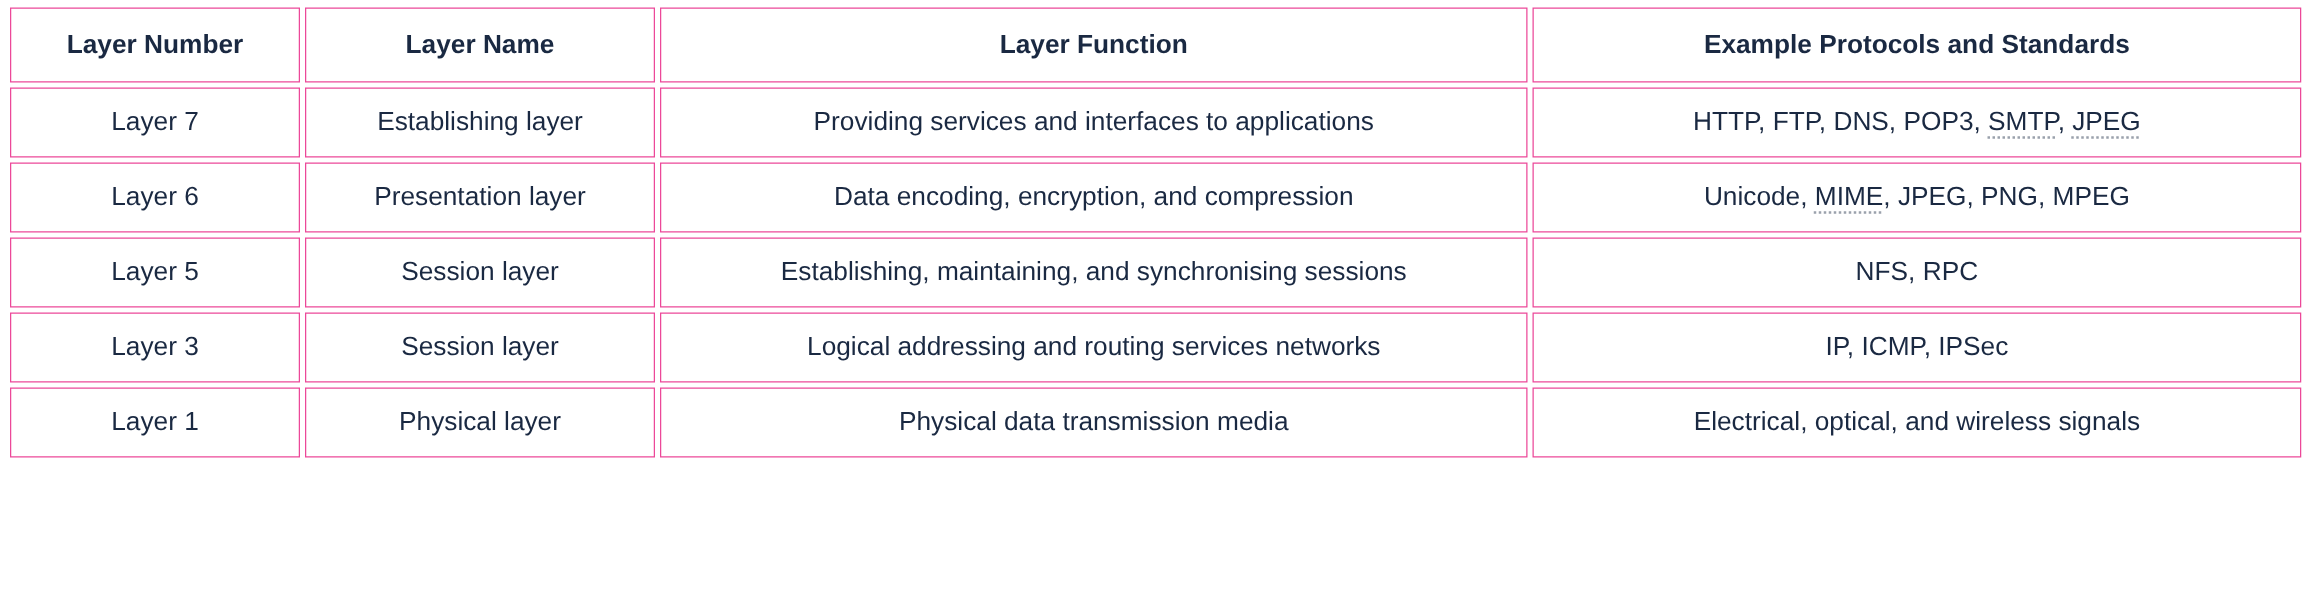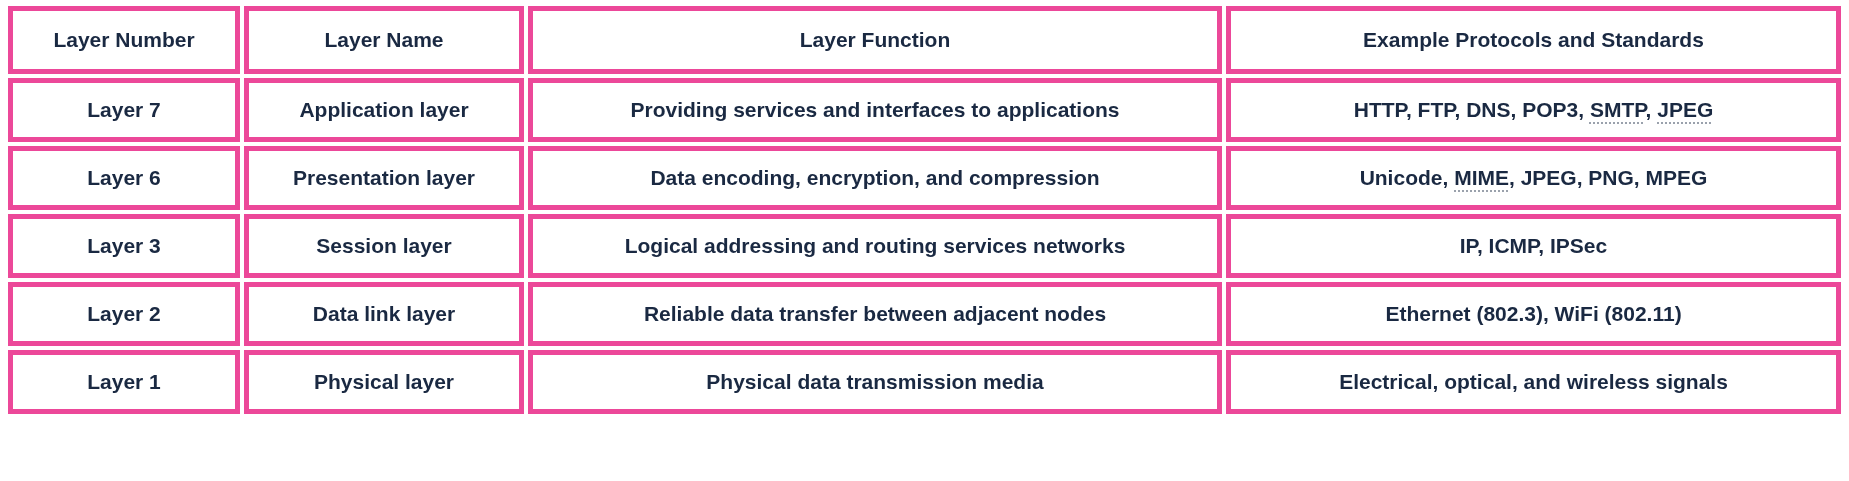--- a/index.html
+++ b/index.html
@@ -16,35 +16,35 @@
   }
   table.osi {
     border-collapse: separate;
     border-spacing: 4px;
     table-layout: fixed;
     width: 1841px;
     margin: 2px 4px 0 4px;
   }
   table.osi th,
   table.osi td {
-    border: 5px solid #ec4899;
+    border: 1px solid #ec4899;
     background: #ffffff;
     text-align: center;
     vertical-align: middle;
     font-size: 21px;
     color: #1a2942;
     overflow: hidden;
     white-space: nowrap;
   }
   table.osi th {
     font-weight: bold;
     height: 56px;
   }
   table.osi td {
-    font-weight: bold;
+    font-weight: normal;
     height: 52px;
   }
   .dotted {
     text-decoration-line: underline;
     text-decoration-style: dotted;
     text-decoration-color: #9aa1ac;
     text-decoration-thickness: 2px;
     text-underline-offset: 5px;
   }
 </style>
@@ -62,41 +62,41 @@
     <tr data-name="table-header-row">
       <th data-name="column-header-layer-number">Layer Number</th>
       <th data-name="column-header-layer-name">Layer Name</th>
       <th data-name="column-header-main-function">Layer Function</th>
       <th data-name="column-header-protocols">Example Protocols and Standards</th>
     </tr>
   </thead>
   <tbody data-name="table-body">
       <tr data-name="table-row">
         <td data-name="cell-layer-number">Layer 7</td>
-        <td data-name="cell-layer-name">Application layer</td>
+        <td data-name="cell-layer-name">Establishing layer</td>
         <td data-name="cell-main-function">Providing services and interfaces to applications</td>
         <td data-name="cell-protocols">HTTP, FTP, DNS, POP3, <span data-name="protocol-abbr" class="dotted">SMTP</span>, <span data-name="protocol-abbr" class="dotted">JPEG</span></td>
       </tr>
       <tr data-name="table-row">
         <td data-name="cell-layer-number">Layer 6</td>
         <td data-name="cell-layer-name">Presentation layer</td>
         <td data-name="cell-main-function">Data encoding, encryption, and compression</td>
         <td data-name="cell-protocols">Unicode, <span data-name="protocol-abbr" class="dotted">MIME</span>, JPEG, PNG, MPEG</td>
       </tr>
       <tr data-name="table-row">
+        <td data-name="cell-layer-number">Layer 5</td>
+        <td data-name="cell-layer-name">Session layer</td>
+        <td data-name="cell-main-function">Establishing, maintaining, and synchronising sessions</td>
+        <td data-name="cell-protocols">NFS, RPC</td>
+      </tr>
+      <tr data-name="table-row">
         <td data-name="cell-layer-number">Layer 3</td>
         <td data-name="cell-layer-name">Session layer</td>
         <td data-name="cell-main-function">Logical addressing and routing services networks</td>
         <td data-name="cell-protocols">IP, ICMP, IPSec</td>
-      </tr>
-      <tr data-name="table-row">
-        <td data-name="cell-layer-number">Layer 2</td>
-        <td data-name="cell-layer-name">Data link layer</td>
-        <td data-name="cell-main-function">Reliable data transfer between adjacent nodes</td>
-        <td data-name="cell-protocols">Ethernet (802.3), WiFi (802.11)</td>
       </tr>
       <tr data-name="table-row">
         <td data-name="cell-layer-number">Layer 1</td>
         <td data-name="cell-layer-name">Physical layer</td>
         <td data-name="cell-main-function">Physical data transmission media</td>
         <td data-name="cell-protocols">Electrical, optical, and wireless signals</td>
       </tr>
     </tbody>
 </table>
 

